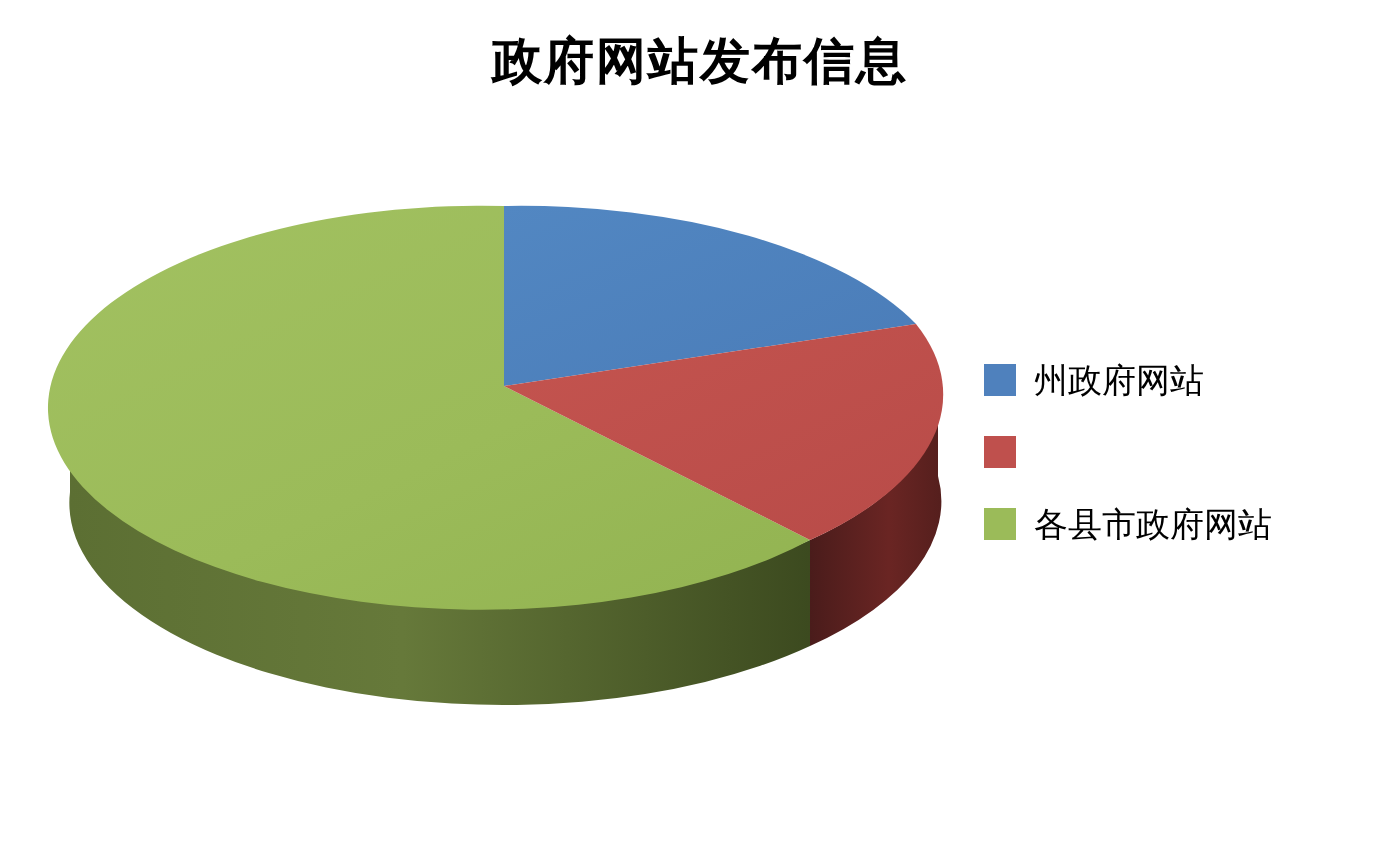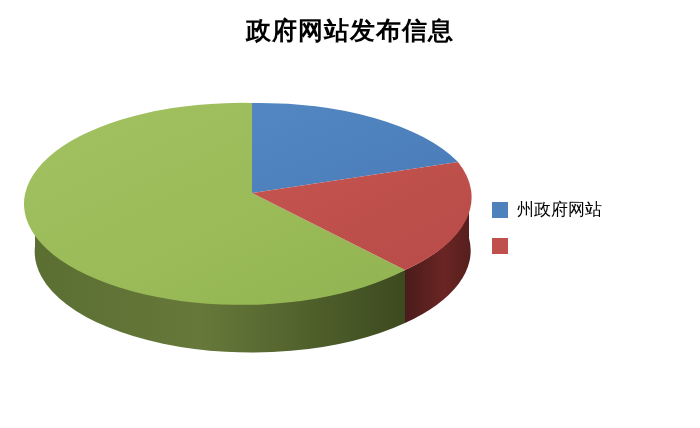--- a/index.html
+++ b/index.html
@@ -44,21 +44,21 @@
     display: block;
   }
   #legend {
     position: absolute;
     left: 492px;
     top: 182px;
     width: 205px;
   }
   .legend-item {
     display: flex;
-    align-items: flex-end;
+    align-items: flex-start;
     height: 36px;
   }
   .legend-swatch {
     width: 16px;
     height: 16px;
     flex: 0 0 16px;
     margin-right: 9px;
   }
   .legend-label {
     font-family: "Liberation Serif", "DejaVu Serif", serif;
@@ -141,16 +141,20 @@
 
     <div class="legend-item">
       <span class="legend-swatch" style="background:#4f81bd;"></span>
       <span class="legend-label">州政府网站</span>
     </div>
 
     <div class="legend-item">
       <span class="legend-swatch" style="background:#bf504d;"></span>
     </div>
 
+    <div class="legend-item">
+      <span class="legend-swatch" style="background:#9bbb59;"></span>
+      <span class="legend-label">各县市政府网站</span>
+    </div>
 
   </div>
 
 </div>
 
 </body></html>

